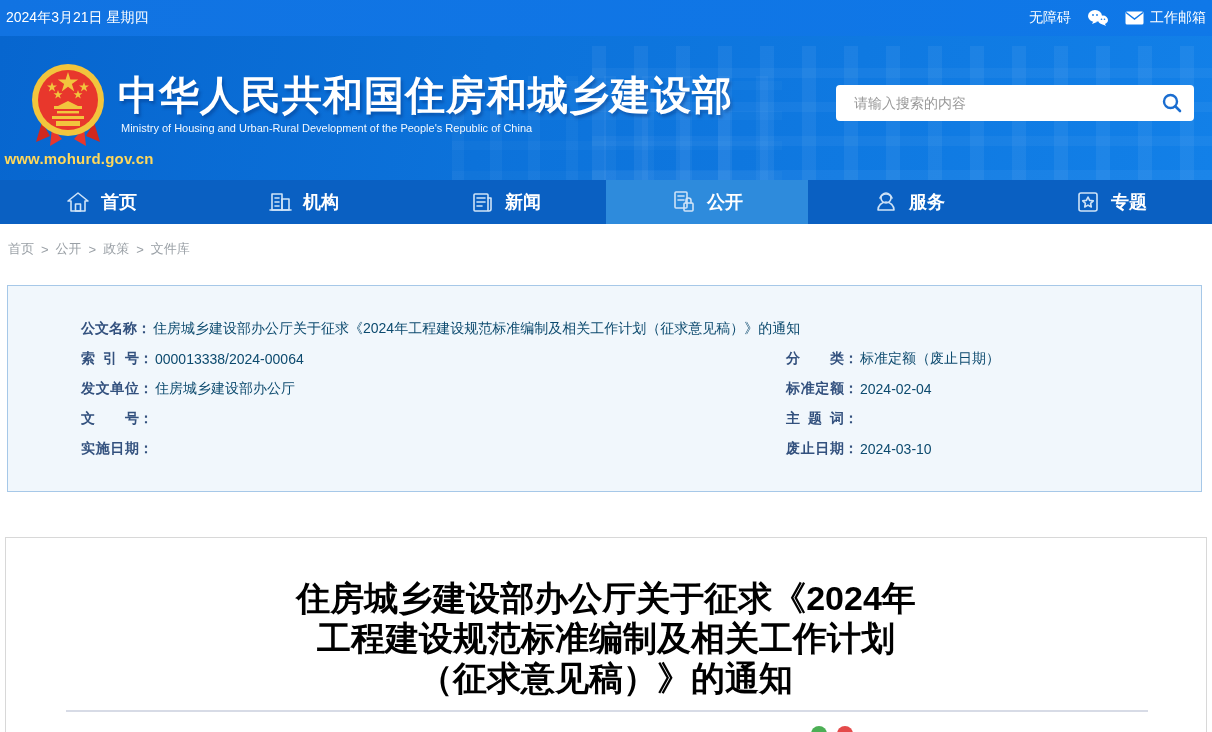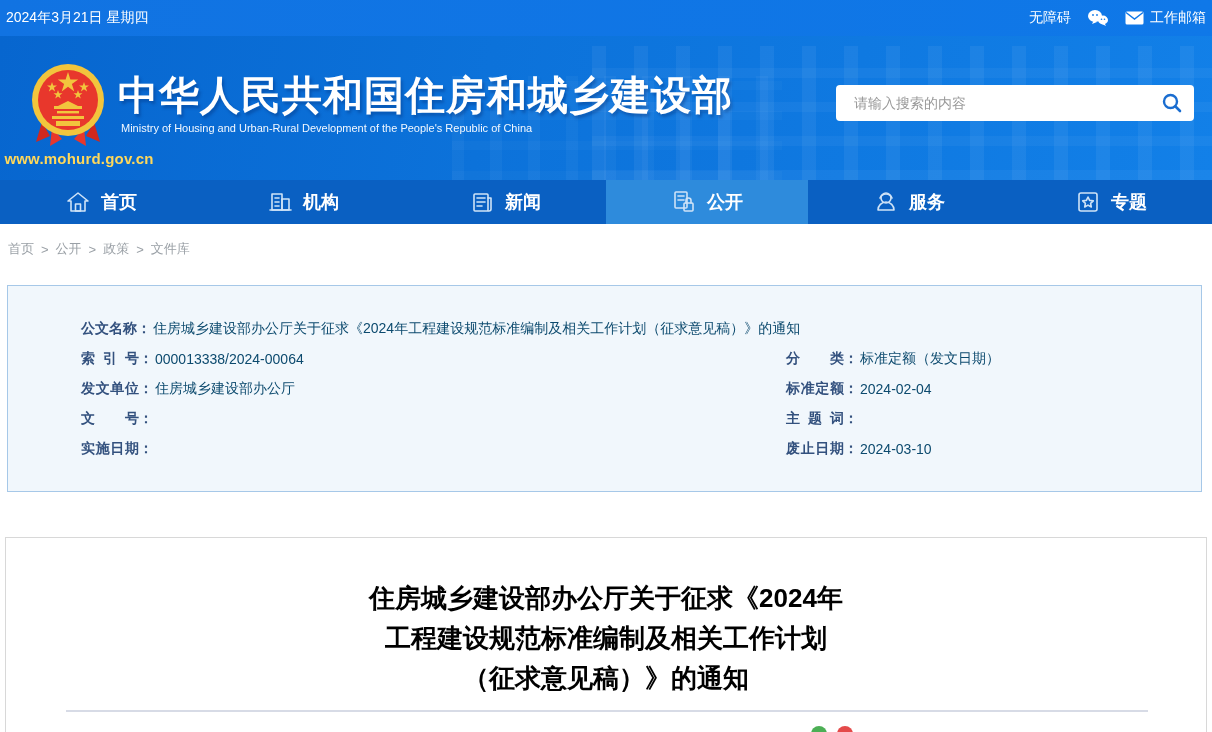--- a/index.html
+++ b/index.html
@@ -88,21 +88,21 @@
   }
   .meta-colon{font-weight:bold;color:#33517e;margin-right:2px;}
   .meta-value{color:#0c4a6e;}
   
   .article-box{
     position:absolute;left:5px;top:537px;width:1202px;height:300px;
     background:#fff;border:1px solid #d8d8d8;box-sizing:border-box;overflow:hidden;
   }
   .article-title{
     margin-top:40px;text-align:center;font-weight:bold;color:#000;
-    font-size:26px;line-height:40px;
+    font-size:34px;line-height:40px;
   }
   .article-divider{
     position:absolute;left:60px;right:58px;top:172px;height:2px;background:#d7dbe6;
   }
   .share-dot{position:absolute;width:16px;height:16px;border-radius:50%;top:188px;}
   .share-dot.green{left:805px;background:#4caf55;}
   .share-dot.red{left:831px;background:#e44a4a;}
 </style>
 </head>
 <body>
@@ -273,21 +273,21 @@
       <div class="meta-row">
         <span class="meta-label">实施日期</span>
           <span class="meta-colon">：</span>
         <span class="meta-value"></span>
       </div>
     </div>
     <div class="meta-col-right">
       <div class="meta-row">
         <span class="meta-label">分类</span>
           <span class="meta-colon">：</span>
-        <span class="meta-value">标准定额（发文日期）</span>
+        <span class="meta-value">标准定额（废止日期）</span>
       </div>
       <div class="meta-row">
         <span class="meta-label">标准定额</span>
           <span class="meta-colon">：</span>
         <span class="meta-value">2024-02-04</span>
       </div>
       <div class="meta-row">
         <span class="meta-label">主题词</span>
           <span class="meta-colon">：</span>
         <span class="meta-value"></span>

